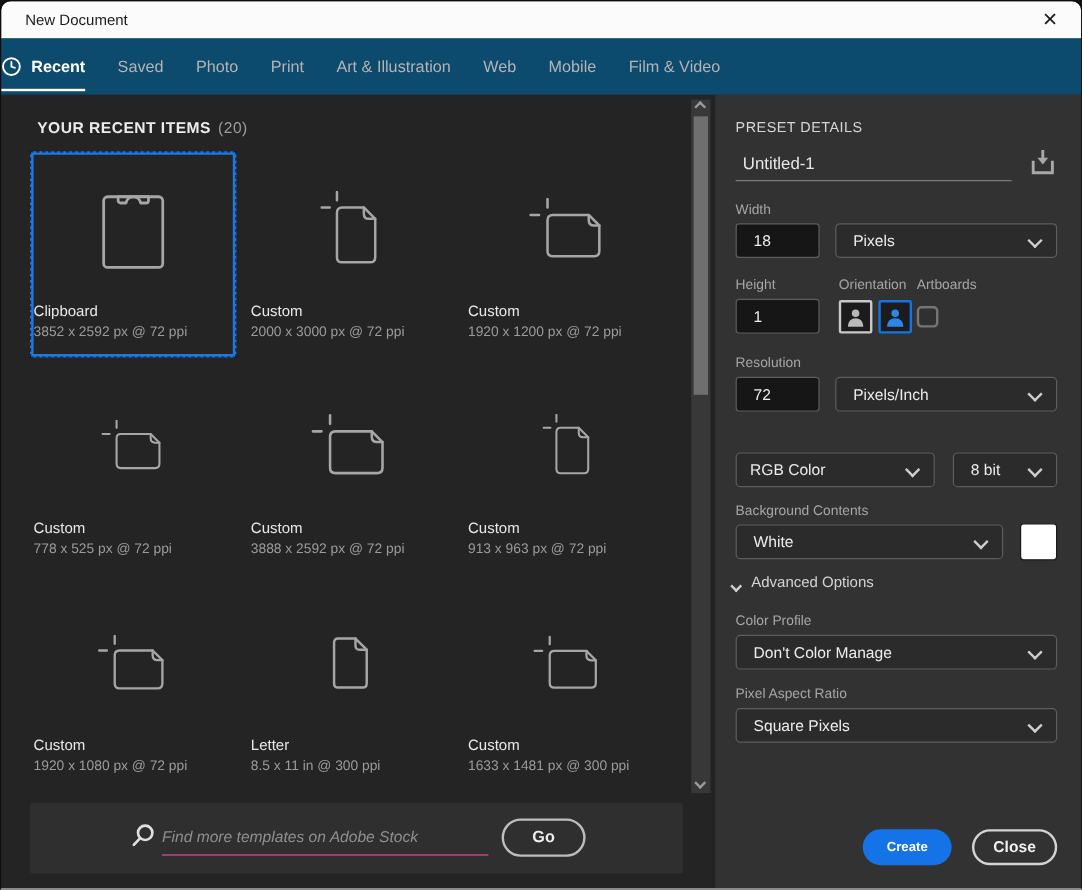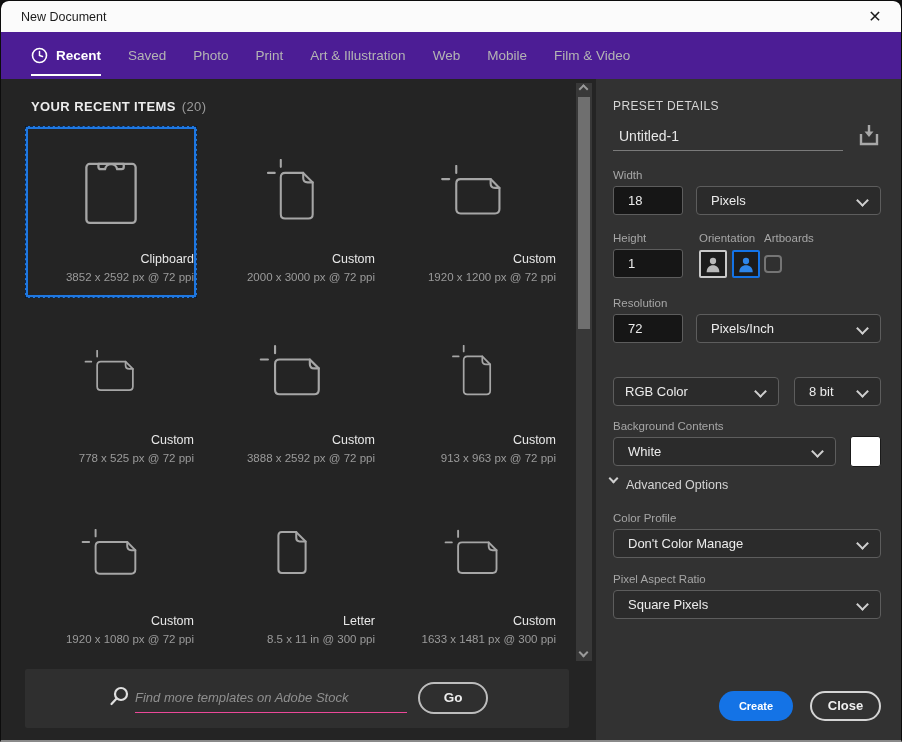--- a/index.html
+++ b/index.html
@@ -22,22 +22,21 @@
   .titlebar .title { font-size:12.5px; color:#1b1b1b; padding-left:20px; }
   .close-x {
     position:absolute; right:10px; top:0; width:32px; height:31px;
     display:flex; align-items:center; justify-content:center;
     font-size:16px; color:#1b1b1b; cursor:default;
   }
 
   
   .tabbar {
     position:absolute; left:0; top:31px; width:100%; height:47px;
-    background:#4c1d95; display:flex; align-items:stretch;
-    padding-left:30px;
+    background:#0c4a6e; display:flex; align-items:stretch;
   }
   .tab {
     display:flex; align-items:center; position:relative;
     margin-right:27px; font-size:13.5px; color:#b4b4b4; white-space:nowrap;
   }
   .tab.active { color:#ffffff; font-weight:bold; }
   .tab.active::after {
     content:''; position:absolute; left:0; right:0; bottom:3px; height:2px; background:#fff;
   }
   .tab .clock { margin-right:8px; display:flex; }
@@ -49,21 +48,21 @@
     color:#ececec; letter-spacing:.4px;
   }
   .grid-heading .count { color:#9b9b9b; font-weight:normal; margin-left:6px; }
 
   .grid {
     position:absolute; left:24px; top:47px;
     display:grid; grid-template-columns:repeat(3,172px);
     grid-auto-rows:172px; column-gap:9px; row-gap:9px;
   }
   .card {
-    position:relative; display:flex; flex-direction:column; align-items:flex-end;
+    position:relative; display:flex; flex-direction:column; align-items:flex-start;
     padding-bottom:12px; border:3px solid transparent; border-radius:2px;
   }
   .card.selected { border-color:#1f77e0; }
   .card.selected::before {
     content:''; position:absolute; inset:-3px; border:1px dashed rgba(0,0,0,.65); pointer-events:none;
   }
   .card .icon-wrap { flex:1; display:flex; align-items:center; justify-content:center; width:100%; }
   .card .tpl-name { font-size:12.5px; color:#e8e8e8; }
   .card .tpl-dims { font-size:11.5px; color:#9b9b9b; margin-top:5px; }
   .tpl-icon { stroke:#a6a6a6; stroke-width:2.4; fill:none; stroke-linejoin:round; stroke-linecap:round; }
@@ -131,21 +130,21 @@
   .ori-btn { position:absolute; width:28px; height:28px; background:#1c1c1c;
     display:flex; align-items:center; justify-content:center; border-radius:2px; }
   .ori-btn.portrait  { border:2px solid #c9c9c9; }
   .ori-btn.landscape { border:2px solid #1473e6; }
   .checkbox { position:absolute; width:18px; height:18px; border:2px solid #757575;
     border-radius:4px; background:#303030; }
 
   .swatch { position:absolute; width:31px; height:31px; background:#ffffff;
     border:1px solid #1a1a1a; border-radius:3px; }
 
-  .adv-row { position:absolute; left:14px; top:399px; display:flex; align-items:flex-start; }
+  .adv-row { position:absolute; left:14px; top:399px; display:flex; align-items:flex-end; }
   .adv-chev { width:7px; height:7px; border-right:2px solid #cfcfcf; border-bottom:2px solid #cfcfcf;
     transform:rotate(45deg); margin:-3px 9px 0 0; }
   .adv-label { font-size:12.5px; color:#d4d4d4; }
 
   .create-btn {
     position:absolute; left:123px; top:612px; width:74px; height:30px;
     background:#1473e6; border:none; border-radius:15px; color:#fff;
     font-size:11px; font-weight:bold; text-align:center; line-height:30px;
   }
   .close-btn {

